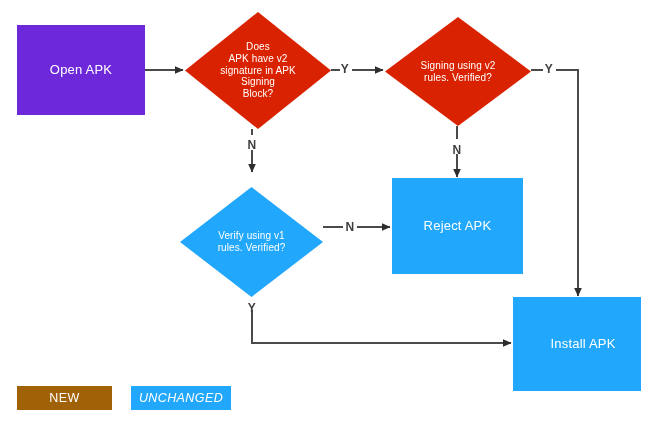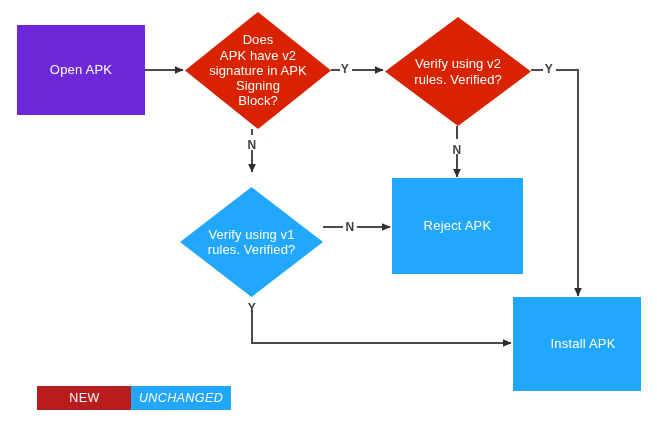--- a/index.html
+++ b/index.html
@@ -40,21 +40,21 @@
     width: 100%; height: 100%;
   }
   .diamond-label {
     position: absolute;
     left: 0; top: 0;
     width: 100%; height: 100%;
     display: flex;
     align-items: center;
     justify-content: center;
     color: #ffffff;
-    font-size: 13px;
+    font-size: 10px;
     line-height: 1.18;
     text-align: center;
     white-space: pre-line;
     padding: 0 6px;
     box-sizing: border-box;
     letter-spacing: 0.1px;
   }
   .edge-label {
     position: absolute;
     color: #3f3f3f;
@@ -139,21 +139,21 @@
 APK have v2
 signature in APK
 Signing
 Block?</div>
   </div>
 
   <div class="diamond-wrap" style="left: 385px; top: 17px; width: 146px; height: 109px;">
     <svg class="diamond-shape" viewBox="0 0 100 100" preserveAspectRatio="none">
       <polygon points="50,0 100,50 50,100 0,50" fill="#D92200"></polygon>
     </svg>
-    <div class="diamond-label">Verify using v2
+    <div class="diamond-label">Signing using v2
 rules. Verified?</div>
   </div>
 
   <div class="diamond-wrap" style="left: 180px; top: 187px; width: 143px; height: 110px;">
     <svg class="diamond-shape" viewBox="0 0 100 100" preserveAspectRatio="none">
       <polygon points="50,0 100,50 50,100 0,50" fill="#21A7FB"></polygon>
     </svg>
     <div class="diamond-label">Verify using v1
 rules. Verified?</div>
   </div>
@@ -162,16 +162,16 @@
 
   <div class="node box" style="left: 513px; top: 297px; width: 128px; height: 94px; background: rgb(33, 167, 251); color: rgb(255, 255, 255); padding-left: 12px;">Install APK</div>
 
   <div class="edge-label" style="left: 335px; top: 63px; width: 20px; color: rgb(63, 63, 63);">Y</div>
   <div class="edge-label" style="left: 242px; top: 139px; width: 20px; color: rgb(63, 63, 63);">N</div>
   <div class="edge-label" style="left: 539px; top: 63px; width: 20px; color: rgb(63, 63, 63);">Y</div>
   <div class="edge-label" style="left: 447px; top: 144px; width: 20px; color: rgb(63, 63, 63);">N</div>
   <div class="edge-label" style="left: 340px; top: 221px; width: 20px; color: rgb(63, 63, 63);">N</div>
   <div class="edge-label" style="left: 242px; top: 302px; width: 20px; color: rgb(63, 63, 63);">Y</div>
 
-  <div class="legend-chip" style="left: 17px; top: 386px; width: 95px; height: 24px; background: #b91c1c; color: rgb(255, 255, 255); margin-left: 20px;">NEW</div>
+  <div class="legend-chip" style="left: 17px; top: 386px; width: 95px; height: 24px; background: #a16207; color: rgb(255, 255, 255);">NEW</div>
   <div class="legend-chip" style="left: 131px; top: 386px; width: 100px; height: 24px; background: rgb(33, 167, 251); color: rgb(255, 255, 255); font-style: italic;">UNCHANGED</div>
 
 </div>
 
 </body></html>

